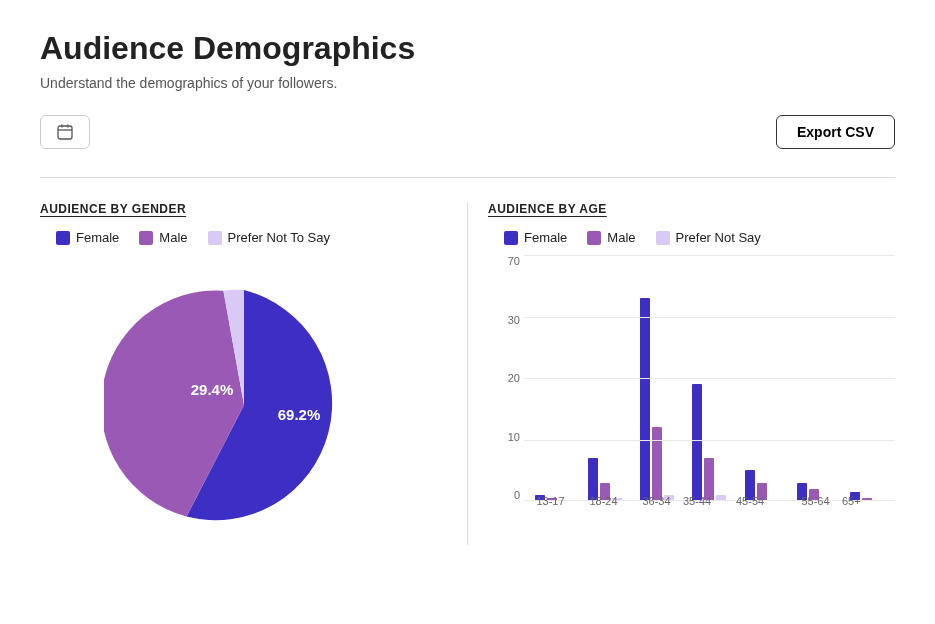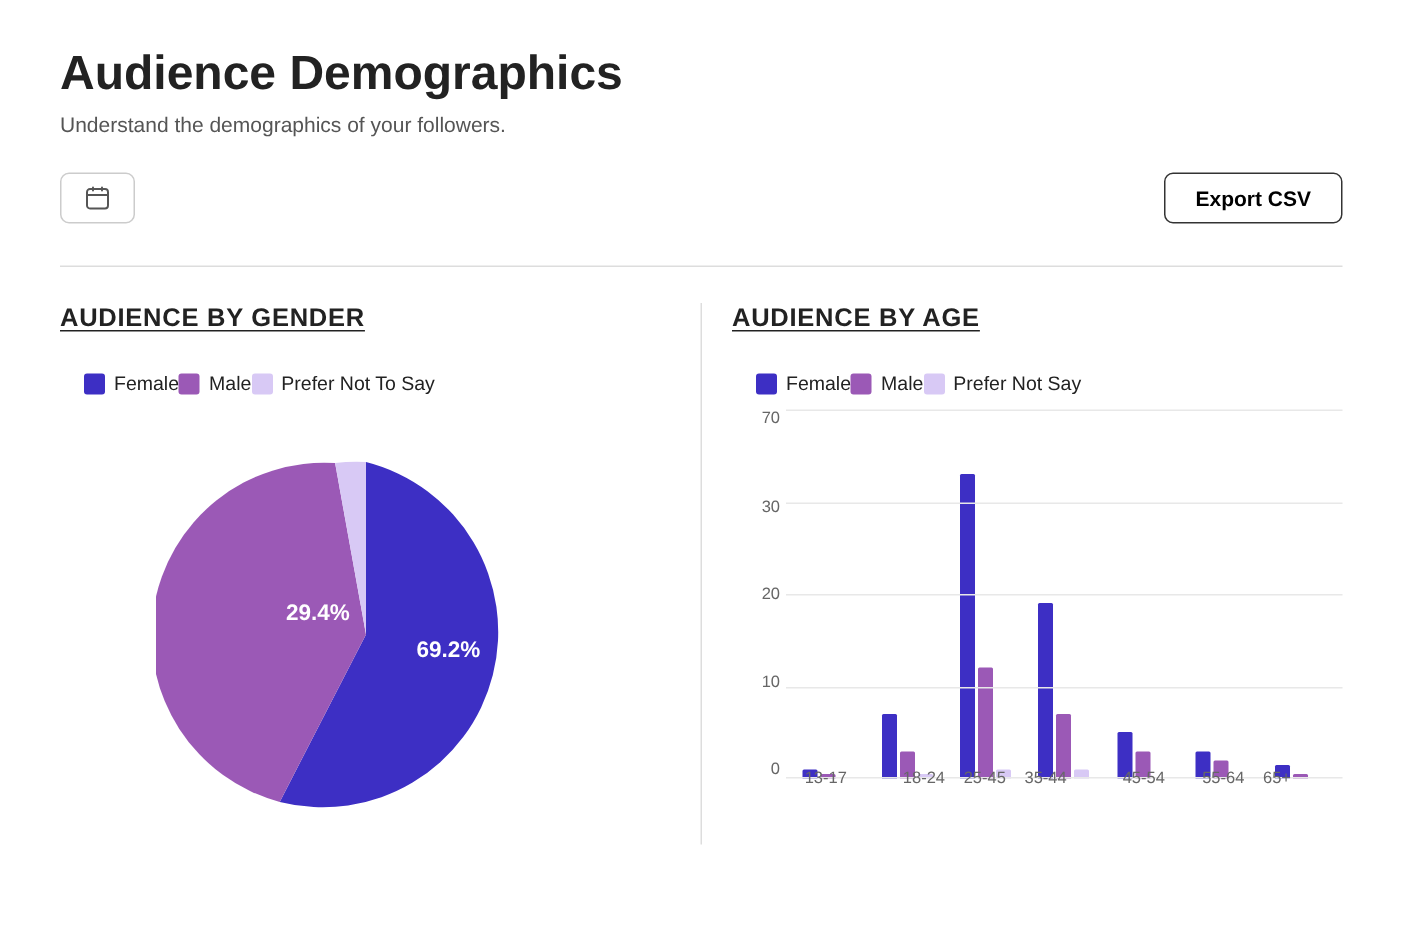--- a/index.html
+++ b/index.html
@@ -19,26 +19,26 @@
       padding: 8px 20px; font-size: 14px; font-weight: 600; cursor: pointer; background: #fff;
     }
 
     .divider { border: none; border-top: 1.5px solid #ddd; margin-bottom: 24px; }
 
     .charts-row { display: flex; gap: 0; }
     .chart-panel { flex: 1; padding-right: 20px; }
     .chart-panel + .chart-panel { padding-right: 0; padding-left: 20px; border-left: 1.5px solid #ddd; }
 
     .section-title {
-      font-size: 17px; font-weight: 700; letter-spacing: 0.5px;
-      text-transform: uppercase; margin-bottom: 26px;
+      font-size: 12px; font-weight: 700; letter-spacing: 0.5px;
+      text-transform: uppercase; margin-bottom: 14px;
       text-decoration: underline; text-underline-offset: 3px;
     }
 
-    .legend { display: flex; align-items: center; margin-bottom: 8px; flex-wrap: wrap; padding-left: 16px; }
+    .legend { display: flex; gap: 20px; align-items: center; margin-bottom: 8px; flex-wrap: wrap; padding-left: 16px; }
     .legend-item { display: flex; align-items: center; gap: 6px; font-size: 13px; }
     .legend-dot { width: 14px; height: 14px; border-radius: 2px; }
 
     
     .pie-container { display: flex; justify-content: center; align-items: center; margin-top: 20px; }
 
     
     .bar-chart-container { position: relative; margin-top: 10px; }
   </style>
 </head>
@@ -164,24 +164,24 @@
               <div style="flex: 1 1 0%; display: flex; align-items: flex-end; justify-content: center; gap: 2px; height: 100%;">
                 <div style="width: 10px; background: rgb(61, 47, 196); height: 3.75%; border-radius: 1px 1px 0px 0px; min-height: 2px;"></div>
                 <div style="width: 10px; background: rgb(155, 89, 182); height: 1.25%; border-radius: 1px 1px 0px 0px; min-height: 2px;"></div>
                 <div style="width: 10px; background: rgb(216, 201, 245); height: 0%; border-radius: 1px 1px 0px 0px; min-height: 0px;"></div>
               </div>
             </div>
         </div>
 
         <div style="position:absolute; left:36px; right:0; bottom:18px; display:flex;" id="x-labels">
         <div style="flex: 1 1 0%; text-align: center; font-size: 11px; color: rgb(102, 102, 102);">13-17</div>
-            <div style="flex: 1 1 0%; text-align: right; font-size: 11px; color: rgb(102, 102, 102);">18-24</div>
-            <div style="flex: 1 1 0%; text-align: center; font-size: 11px; color: rgb(102, 102, 102);">25-45</div>
+            <div style="flex: 1 1 0%; text-align: center; font-size: 11px; color: rgb(102, 102, 102);">18-24</div>
+            <div style="flex: 1 1 0%; text-align: center; font-size: 11px; color: rgb(102, 102, 102);">36-34</div>
             <div style="flex: 1 1 0%; text-align: left; font-size: 11px; color: rgb(102, 102, 102);">35-44</div>
-            <div style="flex: 1 1 0%; text-align: center; font-size: 11px; color: rgb(102, 102, 102);">45-54</div>
+            <div style="flex: 1 1 0%; text-align: left; font-size: 11px; color: rgb(102, 102, 102);">45-54</div>
             <div style="flex: 1 1 0%; text-align: center; font-size: 11px; color: rgb(102, 102, 102);">55-64</div>
             <div style="flex: 1 1 0%; font-size: 11px; color: rgb(102, 102, 102);">65+</div>
           </div>
       </div>
     </div>
   </div>
 
 </div>
 
 </body></html>

